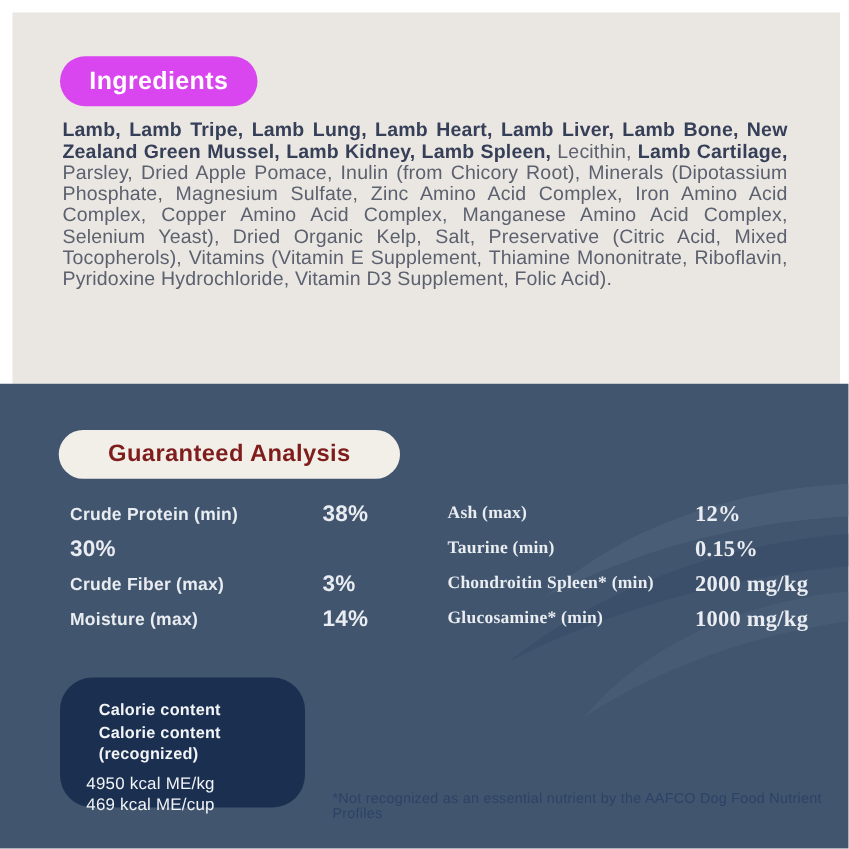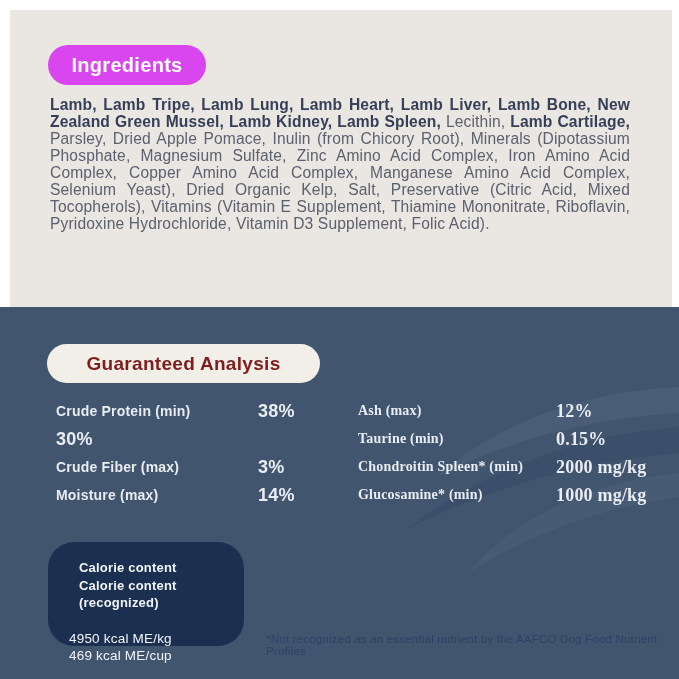--- a/index.html
+++ b/index.html
@@ -53,21 +53,21 @@
   .analysis-row .val{
     font-size:18px;font-weight:700;color:#e9ecf1;letter-spacing:.2px;white-space:nowrap;
   }
   
   .calorie-box{
     position:absolute;left:48px;top:235px;width:196px;height:104px;
     background:#1b3050;border-radius:26px;box-sizing:border-box;
     padding:17px 0 0 21px;color:#f2f4f7;
   }
   .calorie-box .cal-line{font-size:13px;line-height:17.5px;font-weight:600;letter-spacing:.2px;margin-left:10px;}
-  .calorie-box .kcal{margin-top:18px;}
+  .calorie-box .kcal{margin-top:6px;}
   .calorie-box .kcal-line{font-size:13.5px;line-height:17.5px;font-weight:400;letter-spacing:.2px;}
   
   .footnote{
     position:absolute;left:266px;top:326px;width:400px;
     font-size:11.5px;letter-spacing:.2px;color:#2d4266;font-weight:500;
   }
 </style>
 </head>
 <body>
 

